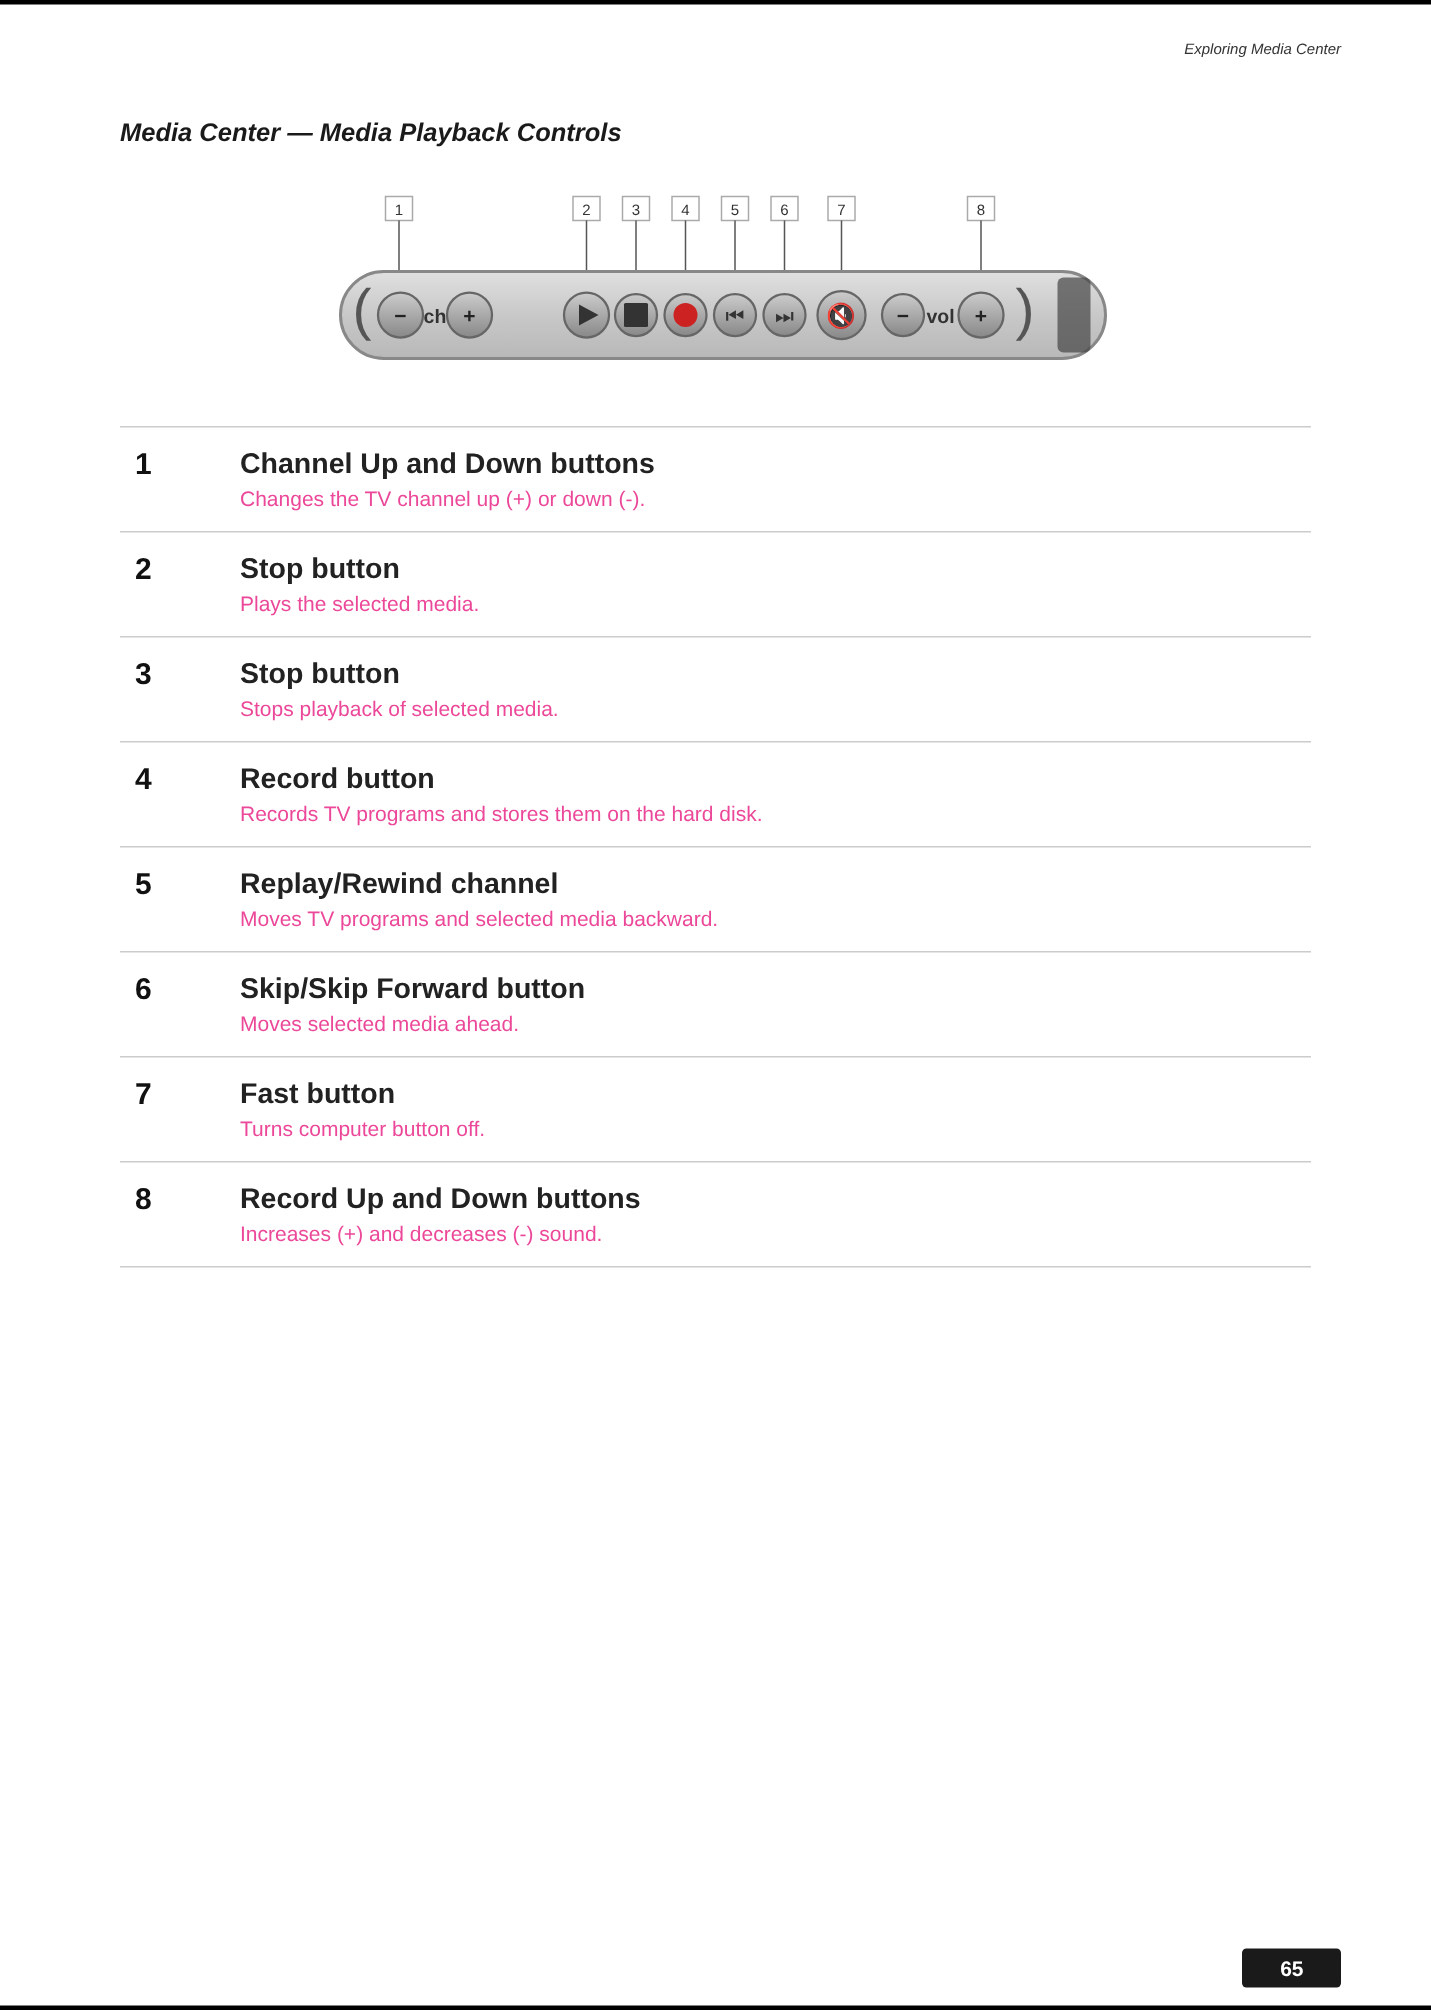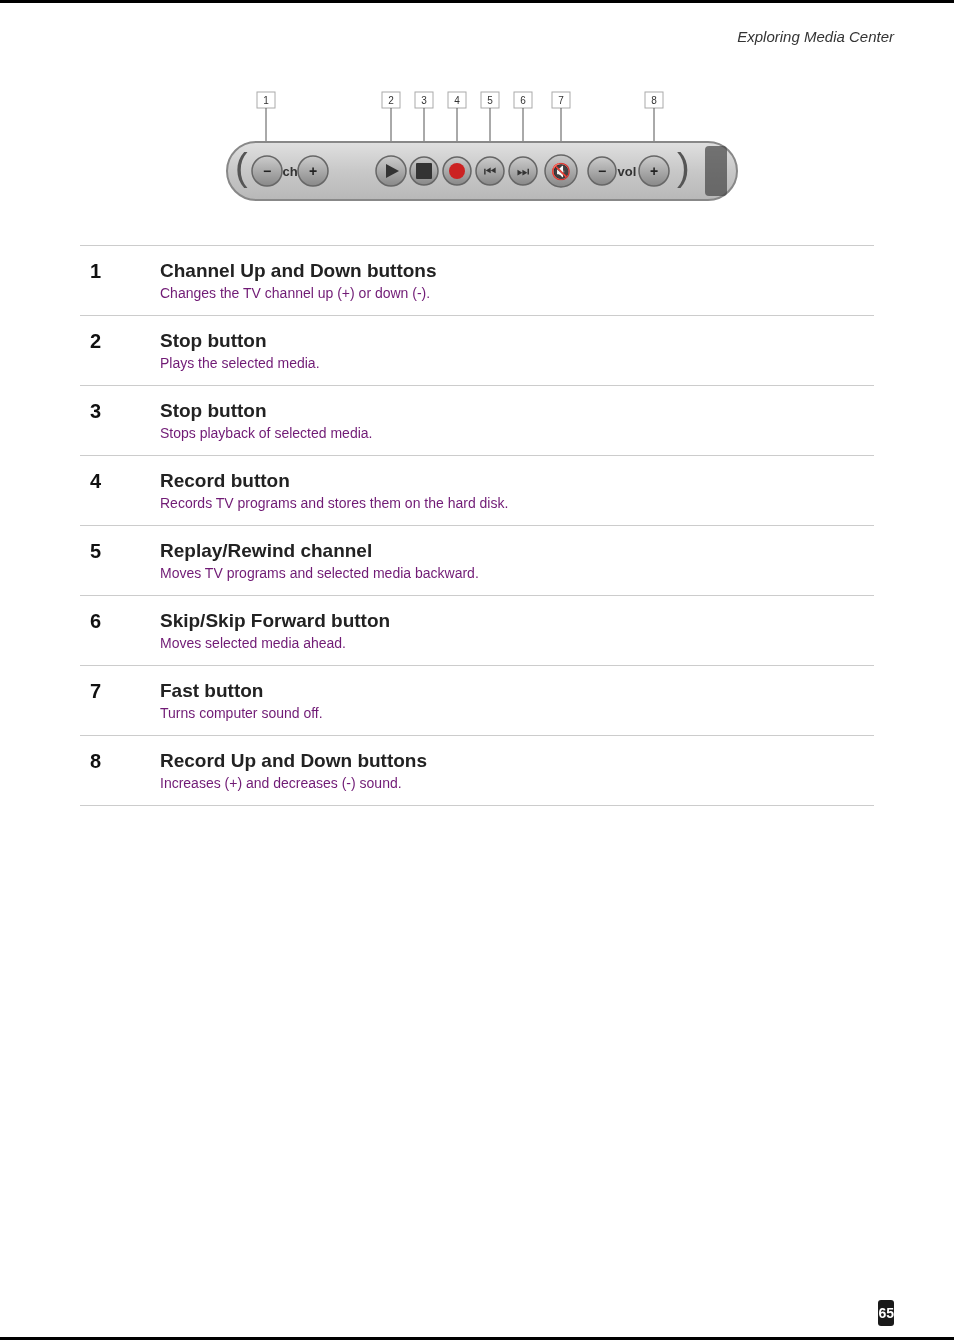--- a/index.html
+++ b/index.html
@@ -30,21 +30,21 @@
     }
 
     .page-header {
       display: flex;
       justify-content: flex-end;
       padding: 28px 60px 10px 60px;
     }
 
     .header-title {
       font-style: italic;
-      font-size: 15px;
+      font-size: 10px;
       color: #333;
     }
 
     .main-content {
       padding: 20px 80px 40px 80px;
     }
 
     .section-title {
       font-style: italic;
       font-weight: bold;
@@ -88,55 +88,56 @@
 
     .item-title {
       font-weight: bold;
       font-size: 19px;
       display: block;
       margin-bottom: 3px;
     }
 
     .item-desc {
       font-size: 14px;
-      color: #701a75;
+      color: #ec4899;
     }
 
     .page-footer {
       position: absolute;
       bottom: 18px;
       right: 60px;
     }
 
     .page-number-box {
       background: #1a1a1a;
       color: #ffffff;
       font-weight: bold;
       font-size: 14px;
-      padding: 5px 0;
+      padding: 5px 25px;
       border-radius: 3px;
     }
 
     
     .remote-svg-wrapper {
       display: flex;
       justify-content: center;
       margin: 15px 0 35px 0;
     }
   </style>
 </head>
 <body>
 
 <div class="top-border"></div>
 
 <div class="page-header">
   <span class="header-title">Exploring Media Center</span>
 </div>
 
 <div class="main-content">
+  <div class="section-title">Media Center — Media Playback Controls</div>
 
   <div class="remote-svg-wrapper">
     <svg width="540" height="120" viewBox="0 0 540 120" xmlns="http://www.w3.org/2000/svg">
 
       <rect x="50" y="2" width="18" height="16" fill="white" stroke="#aaa" stroke-width="1"></rect>
       <text x="59" y="14" text-anchor="middle" font-size="10" fill="#333" font-family="Arial">1</text>
       <line x1="59" y1="18" x2="59" y2="52" stroke="#555" stroke-width="1"></line>
 
       <rect x="175" y="2" width="18" height="16" fill="white" stroke="#aaa" stroke-width="1"></rect>
       <text x="184" y="14" text-anchor="middle" font-size="10" fill="#333" font-family="Arial">2</text>
@@ -262,21 +263,21 @@
       <td class="col-num">6</td>
       <td class="col-content">
         <span class="item-title">Skip/Skip Forward button</span>
         <span class="item-desc">Moves selected media ahead.</span>
       </td>
     </tr>
         <tr>
       <td class="col-num">7</td>
       <td class="col-content">
         <span class="item-title">Fast button</span>
-        <span class="item-desc">Turns computer sound off.</span>
+        <span class="item-desc">Turns computer button off.</span>
       </td>
     </tr>
         <tr>
       <td class="col-num">8</td>
       <td class="col-content">
         <span class="item-title">Record Up and Down buttons</span>
         <span class="item-desc">Increases (+) and decreases (-) sound.</span>
       </td>
     </tr>
       </tbody>

